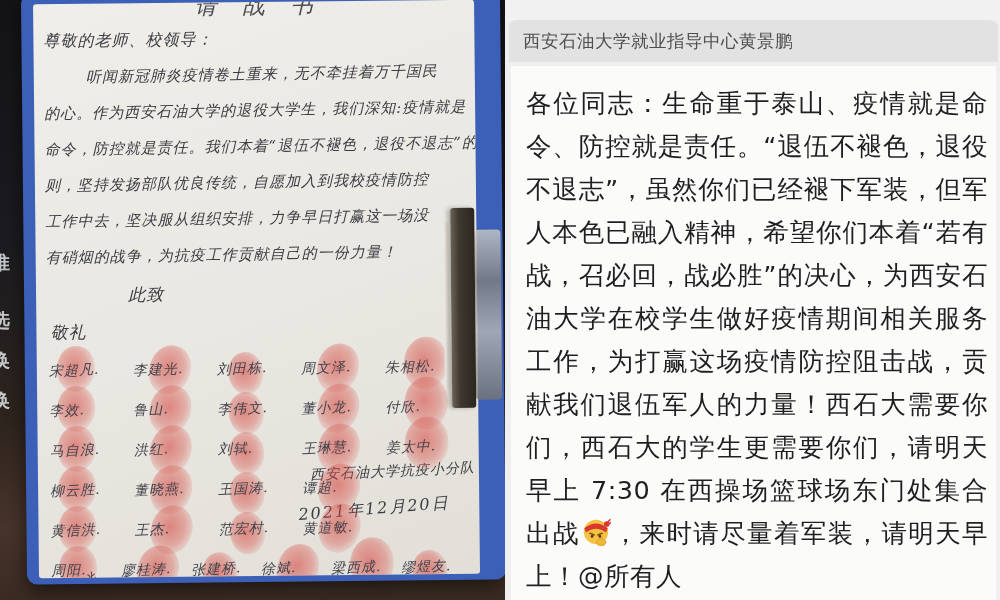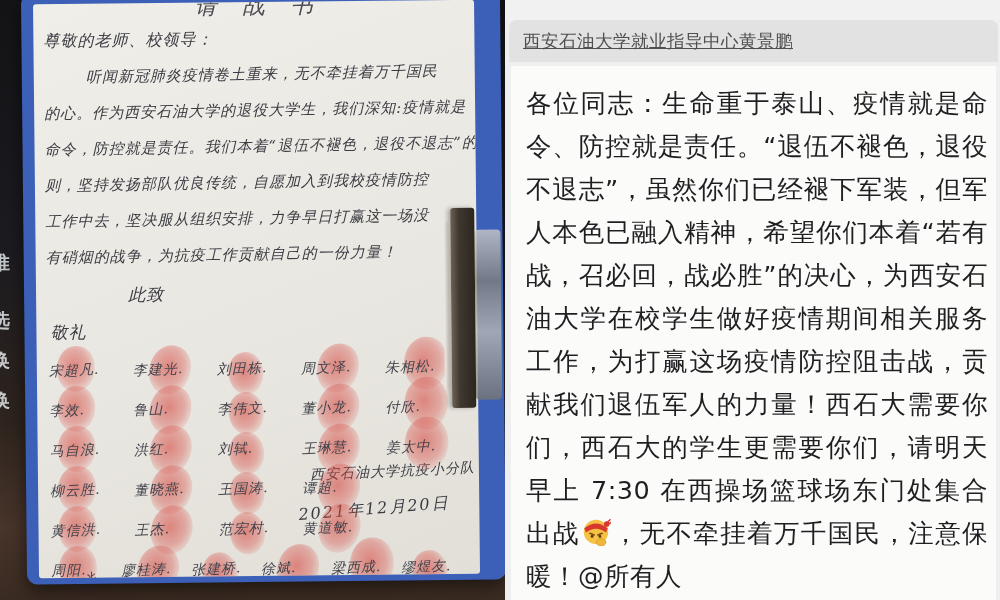--- a/index.html
+++ b/index.html
@@ -78,21 +78,21 @@
       linear-gradient(180deg,rgba(210,208,200,.9) 0%,rgba(130,128,120,.9) 30%,rgba(190,188,180,.9) 60%,rgba(120,118,110,.9) 100%);
     border-radius:4px;opacity:.85;
   }
 
   
   .chat{position:relative;width:495px;height:600px;flex:0 0 495px;background:#efefef;overflow:hidden;}
   .chat-topgap{height:20px;background:#f1f1f1;}
   .chat-header{
     margin:0 2px 0 4px;height:42px;background:#e2e2e2;border-radius:8px 8px 0 0;
     display:flex;align-items:center;padding-left:14px;
-    color:#4f4f52;font-size:17.5px;letter-spacing:.5px;text-decoration:underline;
+    color:#4f4f52;font-size:17.5px;letter-spacing:.5px;
   }
   .bubble{
     margin:4px 4px 0 6px;background:#fbfbfa;border-radius:0 0 2px 2px;
     padding:16px 8px 26px 15px;
     font-size:25.5px;line-height:43px;color:#1f1f22;letter-spacing:.5px;
     text-align:justify;
   }
   .emoji{display:inline-block;width:30px;height:30px;vertical-align:-4px;margin:0 1px;}
 </style>
 </head>
@@ -273,17 +273,17 @@
       <span>各位同志：生命重于泰山、疫情就是命令、防控就是责任。“退伍不褪色，退役不退志”，虽然你们已经褪下军装，但军人本色已融入精神，希望你们本着“若有战，召必回，战必胜”的决心，为西安石油大学在校学生做好疫情期间相关服务工作，为打赢这场疫情防控阻击战，贡献我们退伍军人的力量！西石大需要你们，西石大的学生更需要你们，请明天早上 7:30 在西操场篮球场东门处集合出战</span><span class="emoji"><svg viewBox="0 0 32 32" width="30" height="30">
         <circle cx="16" cy="17" r="13" fill="#f6c244"></circle>
         <path d="M3.5 13 Q16 3 28.5 13 L26.5 17.5 Q16 9.5 5.5 17.5 Z" fill="#d8382e"></path>
         <circle cx="27.5" cy="8.5" r="3" fill="#d8382e"></circle>
         <path d="M27 8 L31 4 M28 9 L32 7" stroke="#d8382e" stroke-width="1.6" stroke-linecap="round"></path>
         <path d="M9.5 18.5 L14 20.2" stroke="#7a4b12" stroke-width="1.7" stroke-linecap="round"></path>
         <path d="M22.5 18.5 L18 20.2" stroke="#7a4b12" stroke-width="1.7" stroke-linecap="round"></path>
         <circle cx="11.8" cy="21.8" r="1.5" fill="#5f340b"></circle>
         <circle cx="20.2" cy="21.8" r="1.5" fill="#5f340b"></circle>
         <ellipse cx="21.5" cy="28" rx="5" ry="3.8" fill="#f0b83a" stroke="#d99d2b" stroke-width="1"></ellipse>
-      </svg></span><span>，无不牵挂着万千国民，注意保暖！@所有人</span>
+      </svg></span><span>，来时请尽量着军装，请明天早上！@所有人</span>
     </div>
 
   </div>
 </div>
 
 </body></html>

